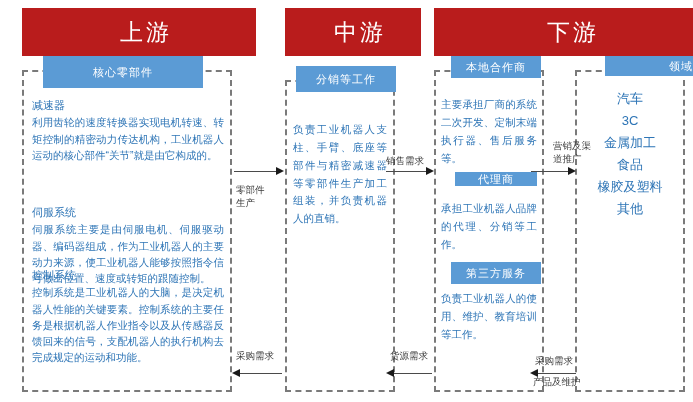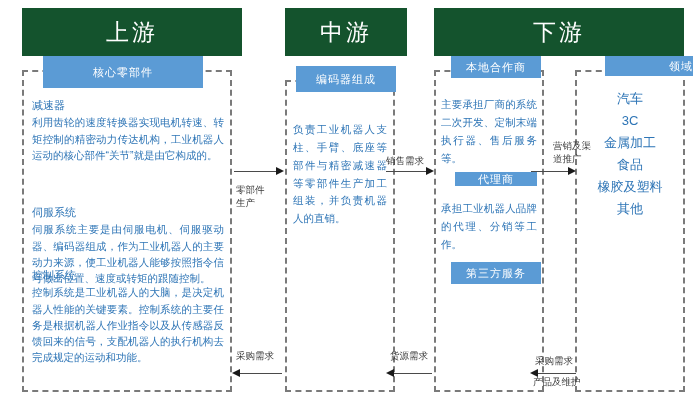--- a/index.html
+++ b/index.html
@@ -14,28 +14,29 @@
     font-family: "Liberation Sans", "DejaVu Sans", sans-serif;
     overflow: hidden;
   }
   .stage {
     position: absolute;
     inset: 0;
   }
   
   .stage-header {
     position: absolute;
-    background: #14532d;
+    background: #b91c1c;
     color: #ffffff;
     font-size: 23px;
     letter-spacing: 3px;
     display: flex;
     align-items: center;
     justify-content: center;
     line-height: 1;
+    padding-left: 14px;
   }
   #hdr-up    { left: 22px;  top: 8px;  width: 220px; height: 48px; }
   #hdr-mid   { left: 285px; top: 8px;  width: 122px; height: 48px; }
   #hdr-down  { left: 434px; top: 8px;  width: 250px; height: 48px; }
 
   
   .chip {
     position: absolute;
     background: #5B9BD5;
     color: #ffffff;
@@ -183,21 +184,21 @@
   <div class="stage-header" id="hdr-up">上游</div>
   <div class="stage-header" id="hdr-mid">中游</div>
   <div class="stage-header" id="hdr-down">下游</div>
 
   <div class="panel" id="panel-up"></div>
   <div class="panel" id="panel-mid"></div>
   <div class="panel" id="panel-down"></div>
   <div class="panel" id="panel-field"></div>
 
   <div class="chip" id="chip-core">核心零部件</div>
-  <div class="chip" id="chip-body">编码器组成</div>
+  <div class="chip" id="chip-body">分销等工作</div>
   <div class="chip" id="chip-local">本地合作商</div>
   <div class="chip" id="chip-agent">代理商</div>
   <div class="chip" id="chip-third">第三方服务</div>
   <div class="chip" id="chip-field">领域</div>
 
   <div class="block" id="blk-reducer">
     <div class="block-title">减速器</div>
     <div class="block-body">利用齿轮的速度转换器实现电机转速、转矩控制的精密动力传达机构，工业机器人运动的核心部件“关节”就是由它构成的。</div>
   </div>
   <div class="block" id="blk-servo">
@@ -206,20 +207,21 @@
   </div>
   <div class="block" id="blk-control">
     <div class="block-title">控制系统</div>
     <div class="block-body">控制系统是工业机器人的大脑，是决定机器人性能的关键要素。控制系统的主要任务是根据机器人作业指令以及从传感器反馈回来的信号，支配机器人的执行机构去完成规定的运动和功能。</div>
   </div>
 
   <div class="mid-body">负责工业机器人支柱、手臂、底座等部件与精密减速器等零部件生产加工组装，并负责机器人的直销。</div>
 
   <div class="down-body" id="down-local">主要承担厂商的系统二次开发、定制末端执行器、售后服务等。</div>
   <div class="down-body" id="down-agent">承担工业机器人品牌的代理、分销等工作。</div>
+  <div class="down-body" id="down-third">负责工业机器人的使用、维护、教育培训等工作。</div>
 
   <div class="field-list">
     <div class="field-item">汽车</div>
     <div class="field-item">3C</div>
     <div class="field-item">金属加工</div>
     <div class="field-item">食品</div>
     <div class="field-item">橡胶及塑料</div>
     <div class="field-item">其他</div>
   </div>
 

